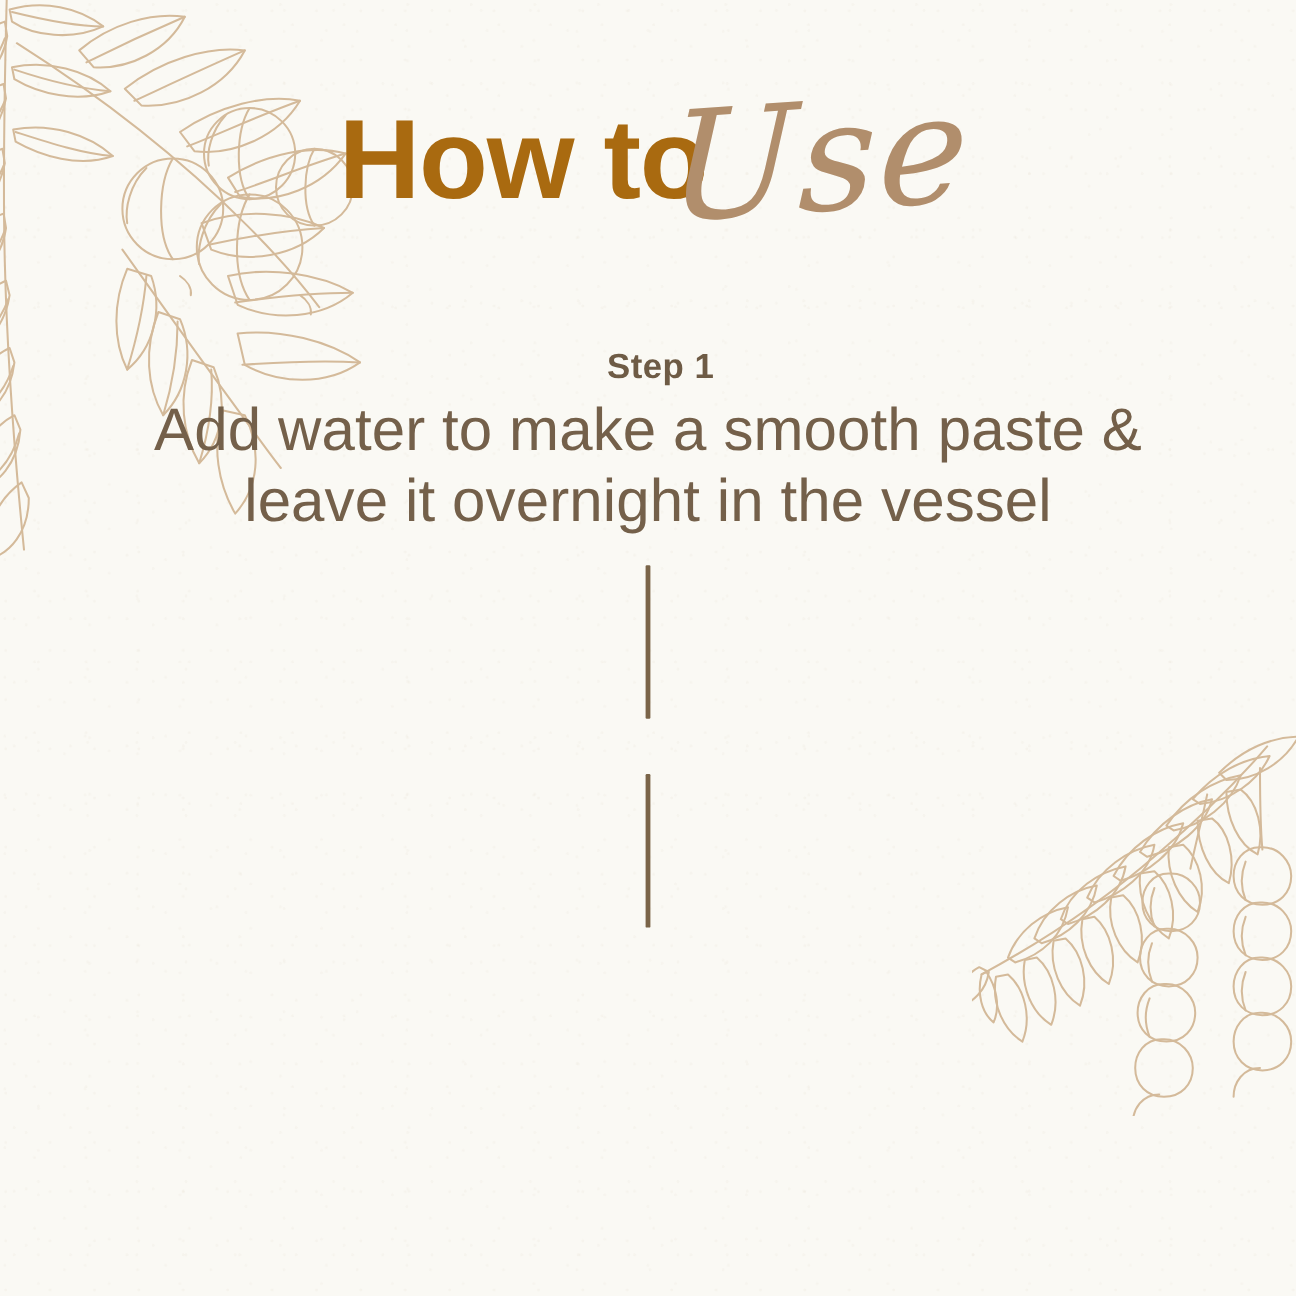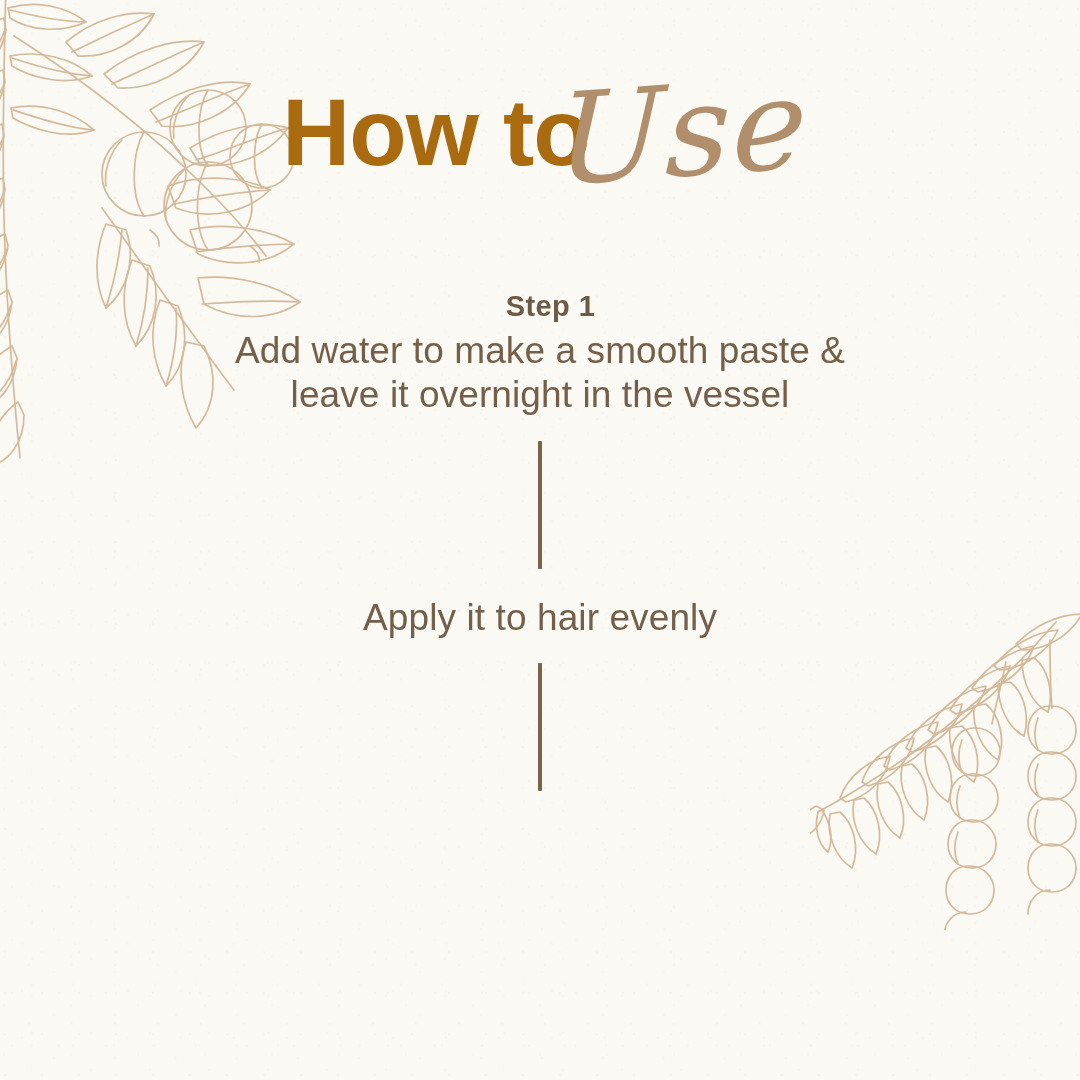--- a/index.html
+++ b/index.html
@@ -110,21 +110,21 @@
   }
   .step-label {
     font-size: 29px;
     font-weight: 700;
     color: #6E5B45;
     line-height: 1.25;
     letter-spacing: 0.4px;
     margin-left: 21px;
   }
   .step-text {
-    font-size: 37px;
+    font-size: 50px;
     font-weight: 400;
     color: #74604A;
     line-height: 1.18;
     letter-spacing: 0.1px;
     margin-top: 5px;
     white-space: pre-line;
   }
 
   .connector {
     width: 1080px;
@@ -293,21 +293,20 @@
       <div class="step-label">Step 1</div>
       <div class="step-text">Add water to make a smooth paste &amp;
 leave it overnight in the vessel</div>
     </div>
 
     <div class="connector" id="connector-1">
       <div class="connector-line"></div>
     </div>
 
     <div class="step-block">
-      <div class="step-text">Apply it to hair evenly</div>
     </div>
 
     <div class="connector" id="connector-2">
       <div class="connector-line"></div>
     </div>
 
 
   </div>
 </div>
 

